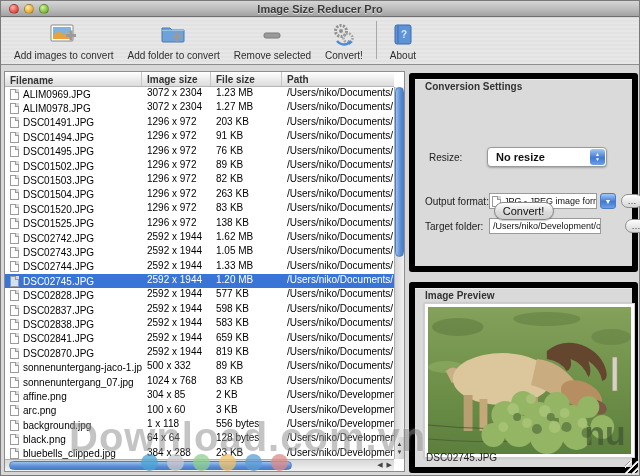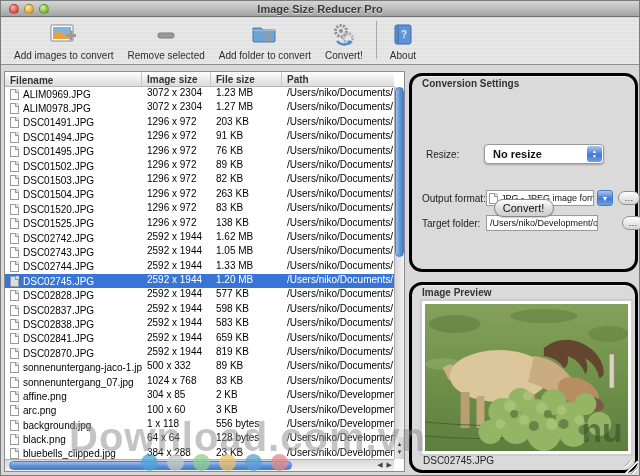--- a/index.html
+++ b/index.html
@@ -59,21 +59,21 @@
     background:linear-gradient(to right,#e9e9e9,#cfcfcf); border-left:1px solid #b0b0b0;
     display:flex; flex-direction:column; align-items:center; justify-content:center; gap:2px;
     font-size:6px; color:#444; }
   .hscroll { position:absolute; left:0; bottom:0; height:12px; right:10px;
     background:linear-gradient(#d7d7d7,#f2f2f2); border-top:1px solid #b0b0b0; }
   .hthumb { position:absolute; left:4px; top:1px; height:9px; width:283px; border-radius:5px;
     background:linear-gradient(#9cc0ee,#5a8fd8 60%,#4a7ec2); border:1px solid #4a7ec2; }
   .harrows { position:absolute; right:2px; top:1px; display:flex; gap:4px; font-size:7px; color:#444; }
 
   
-  .gbox { position:absolute; background:#dadada; border:3px solid #000000; border-radius:13px;
+  .gbox { position:absolute; background:#dadada; border:6px solid #000000; border-radius:3px;
     box-shadow:inset 0 1px 0 rgba(255,255,255,.5); }
   .gbox .gtitle { position:absolute; left:10px; top:2px; font-size:10px; font-weight:bold; color:#333; }
   .box-settings { left:408px; top:72px; width:229px; height:199px; }
   .box-preview  { left:408px; top:281px; width:229px; height:191px; }
 
   .form-row { position:absolute; display:flex; align-items:center; font-size:10px; color:#222;margin-top:40px; }
   .flabel { white-space:nowrap; }
 
   .popup { position:relative; width:120px; height:20px; background:#fff; border:1px solid #9a9a9a;
     border-radius:4px; box-shadow:0 1px 2px rgba(0,0,0,.25); display:flex; align-items:center;
@@ -138,36 +138,36 @@
           <rect x="4" y="4" width="18" height="12" fill="#7db4e0"></rect>
           <path d="M4 12 L10 8 L15 12 L19 9 L22 11 L22 16 L4 16 Z" fill="#e8a23c"></path>
           <rect x="17" y="11" width="10" height="3" fill="#9a9a9a"></rect>
           <rect x="20.5" y="7.5" width="3" height="10" fill="#9a9a9a"></rect>
         </svg>
       </div>
       <div class="tlabel">Add images to convert</div>
     </div>
     <div class="tb-item">
       <div class="ticon">
-        <svg width="24" height="24" viewBox="0 0 24 24">
-          <rect x="4" y="10" width="16" height="5" rx="2" fill="#9a9a9a" stroke="#7c7c7c"></rect>
-        </svg>
-      </div>
-      <div class="tlabel">Remove selected</div>
-    </div>
-    <div class="tb-item">
-      <div class="ticon">
         <svg width="30" height="24" viewBox="0 0 30 24">
           <path d="M3 5 h8 l2 2 h12 v11 a1 1 0 0 1 -1 1 h-20 a1 1 0 0 1 -1 -1 Z" fill="#6ea3d8" stroke="#4a7aa8"></path>
           <path d="M3 8 h22 v-1 h-22 Z" fill="#9cc2e8"></path>
           <rect x="13" y="12" width="10" height="3" fill="#9a9a9a"></rect>
           <rect x="16.5" y="8.5" width="3" height="10" fill="#9a9a9a"></rect>
         </svg>
       </div>
       <div class="tlabel">Add folder to convert</div>
+    </div>
+    <div class="tb-item">
+      <div class="ticon">
+        <svg width="24" height="24" viewBox="0 0 24 24">
+          <rect x="4" y="10" width="16" height="5" rx="2" fill="#9a9a9a" stroke="#7c7c7c"></rect>
+        </svg>
+      </div>
+      <div class="tlabel">Remove selected</div>
     </div>
     <div class="tb-item">
       <div class="ticon">
         <svg width="26" height="26" viewBox="0 0 26 26">
           <circle cx="10" cy="9" r="5.5" fill="none" stroke="#8f8f8f" stroke-width="3" stroke-dasharray="2 1.4"></circle>
           <circle cx="10" cy="9" r="2" fill="#8f8f8f"></circle>
           <circle cx="17" cy="16" r="4.5" fill="none" stroke="#a5a5a5" stroke-width="2.6" stroke-dasharray="1.8 1.3"></circle>
           <path d="M6 19 a9 9 0 0 0 12 2" fill="none" stroke="#4a8ad4" stroke-width="2.4"></path>
           <path d="M18 23 l4 -3 l-5 -2 Z" fill="#4a8ad4"></path>
         </svg>

